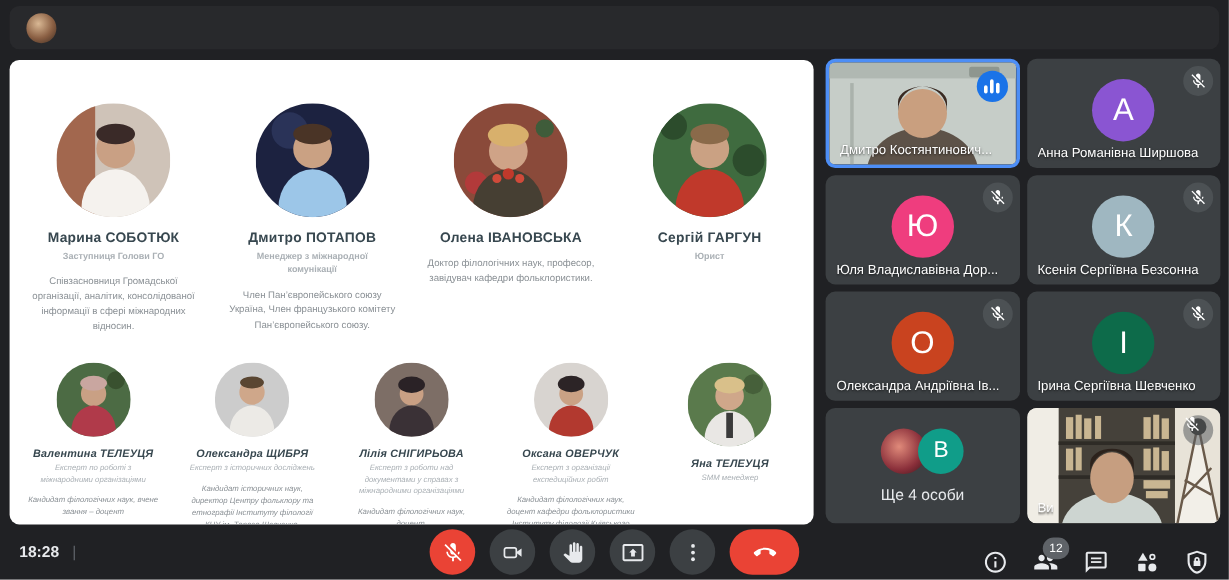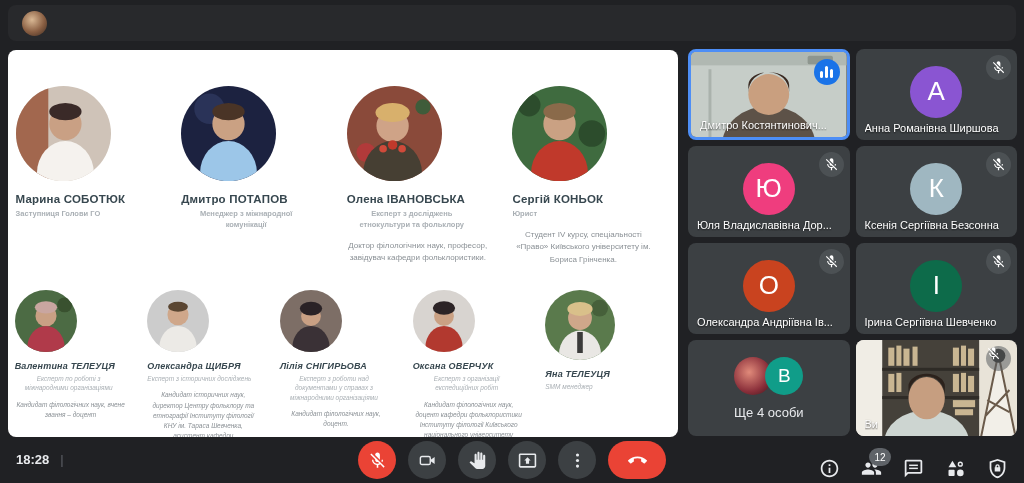--- a/index.html
+++ b/index.html
@@ -14,21 +14,21 @@
   .banner-avatar{width:25px;height:25px;border-radius:50%;
     background:radial-gradient(circle at 40% 35%, #d9b894, #8a5f43 55%, #3c2a20);flex:none;}
   .banner-text{color:#e8eaed;font-size:13px;}
 
   
   .screen{position:absolute;left:8px;top:50px;width:670px;height:387px;background:#ffffff;
     border-radius:8px;overflow:hidden;}
   .prow{display:flex;justify-content:space-evenly;}
   .prow.r1{margin-top:36px;}
   .prow.r2{margin-top:24px;}
-  .card{display:flex;flex-direction:column;align-items:flex-start;text-align:center;}
+  .card{display:flex;flex-direction:column;align-items:center;text-align:center;}
   .card.c1{width:158px;}
   .card.c2{width:126px;font-style:italic;}
   .photo{border-radius:50%;overflow:hidden;flex:none;position:relative;}
   .photo svg{display:block;width:100%;height:100%;}
   .c1 .photo{width:95px;height:95px;}
   .c2 .photo{width:62px;height:62px;}
   .pname{font-weight:bold;color:#37474f;letter-spacing:.2px;}
   .c1 .pname{font-size:11.5px;margin-top:12px;}
   .c2 .pname{font-size:9px;margin-top:9px;}
   .prole{color:#aab0b5;line-height:1.45;}
@@ -109,66 +109,66 @@
         <svg viewBox="0 0 100 100">
             <rect width="100" height="100" fill="var(--bg)"></rect>
             <rect x="0" y="0" width="34" height="100" fill="var(--bg2)"></rect>
             <circle cx="52" cy="40" r="17" fill="var(--skin)"></circle>
             <ellipse cx="52" cy="27" rx="17" ry="9" fill="var(--hair)"></ellipse>
             <ellipse cx="52" cy="92" rx="30" ry="34" fill="var(--shirt)"></ellipse>
           </svg>
       </div>
       <div class="pname">Марина СОБОТЮК</div>
       <div class="prole">Заступниця Голови ГО</div>
+      <div class="pbio">Співзасновниця Громадської організації, аналітик, консолідованої інформації в сфері міжнародних відносин.</div>
     </div>
     <div class="card c1">
       <div class="photo p2">
         <svg viewBox="0 0 100 100">
             <rect width="100" height="100" fill="var(--bg)"></rect>
             <circle cx="30" cy="24" r="16" fill="var(--bg2)"></circle>
             <circle cx="50" cy="40" r="17" fill="var(--skin)"></circle>
             <ellipse cx="50" cy="27" rx="17" ry="9" fill="var(--hair)"></ellipse>
             <ellipse cx="50" cy="92" rx="30" ry="34" fill="var(--shirt)"></ellipse>
           </svg>
       </div>
       <div class="pname">Дмитро ПОТАПОВ</div>
       <div class="prole">Менеджер з міжнародної комунікації</div>
+      <div class="pbio">Член Пан’європейського союзу Україна, Член французького комітету Пан’європейського союзу.</div>
     </div>
     <div class="card c1">
       <div class="photo p3">
         <svg viewBox="0 0 100 100">
             <rect width="100" height="100" fill="var(--bg)"></rect>
             <circle cx="20" cy="70" r="10" fill="#b23a3a"></circle>
             <circle cx="80" cy="22" r="8" fill="#3f5c3a"></circle>
             <circle cx="48" cy="42" r="17" fill="var(--skin)"></circle>
             <ellipse cx="48" cy="28" rx="18" ry="10" fill="var(--hair)"></ellipse>
             <ellipse cx="48" cy="92" rx="31" ry="34" fill="var(--shirt)"></ellipse>
             <circle cx="48" cy="62" r="5" fill="#c0392b"></circle>
             <circle cx="38" cy="66" r="4" fill="#d04a3a"></circle>
             <circle cx="58" cy="66" r="4" fill="#d04a3a"></circle>
           </svg>
       </div>
       <div class="pname">Олена ІВАНОВСЬКА</div>
-      <div class="prole">Експерт з досліджень етнокультури та фольклору</div>
       <div class="pbio">Доктор філологічних наук, професор, завідувач кафедри фольклористики.</div>
     </div>
     <div class="card c1">
       <div class="photo p4">
         <svg viewBox="0 0 100 100">
             <rect width="100" height="100" fill="var(--bg)"></rect>
             <circle cx="18" cy="20" r="12" fill="var(--bg2)"></circle>
             <circle cx="84" cy="50" r="14" fill="var(--bg2)"></circle>
             <circle cx="50" cy="40" r="17" fill="var(--skin)"></circle>
             <ellipse cx="50" cy="27" rx="17" ry="9" fill="var(--hair)"></ellipse>
             <ellipse cx="50" cy="92" rx="30" ry="34" fill="var(--shirt)"></ellipse>
           </svg>
       </div>
-      <div class="pname">Сергій КОНЬОК</div>
+      <div class="pname">Сергій ГАРГУН</div>
       <div class="prole">Юрист</div>
-      <div class="pbio">Студент IV курсу, спеціальності «Право» Київського університету ім. Бориса Грінченка.</div>
     </div>
   </div>
   <div class="prow r2">
     <div class="card c2">
       <div class="photo p5">
         <svg viewBox="0 0 100 100">
             <rect width="100" height="100" fill="var(--bg)"></rect>
             <circle cx="80" cy="24" r="12" fill="var(--bg2)"></circle>
             <circle cx="50" cy="42" r="17" fill="var(--skin)"></circle>
             <ellipse cx="50" cy="28" rx="18" ry="10" fill="var(--hair)"></ellipse>

